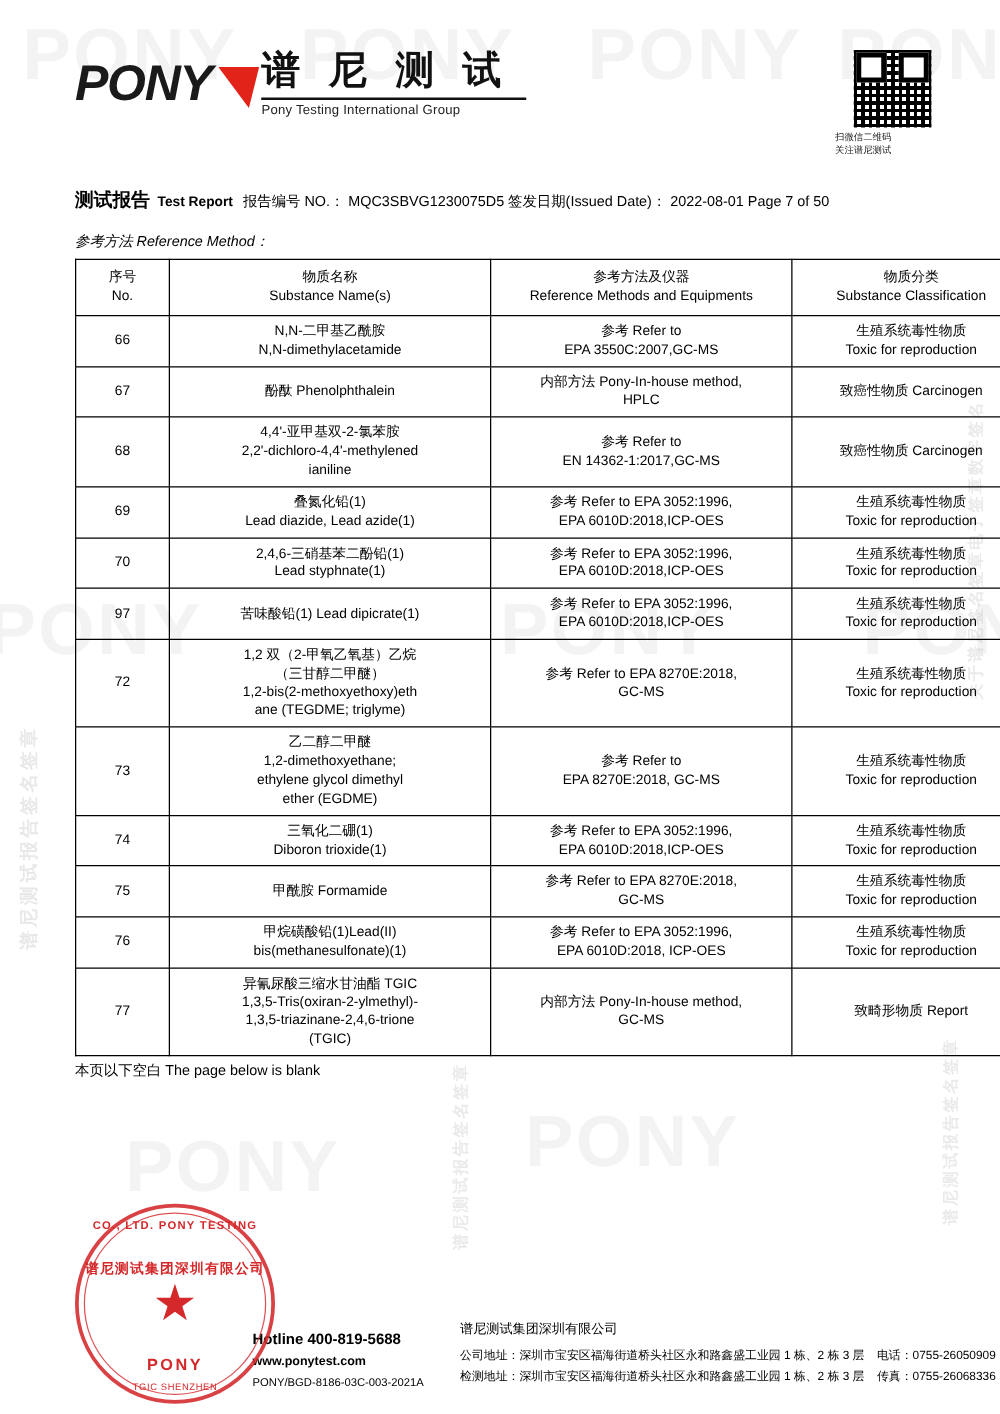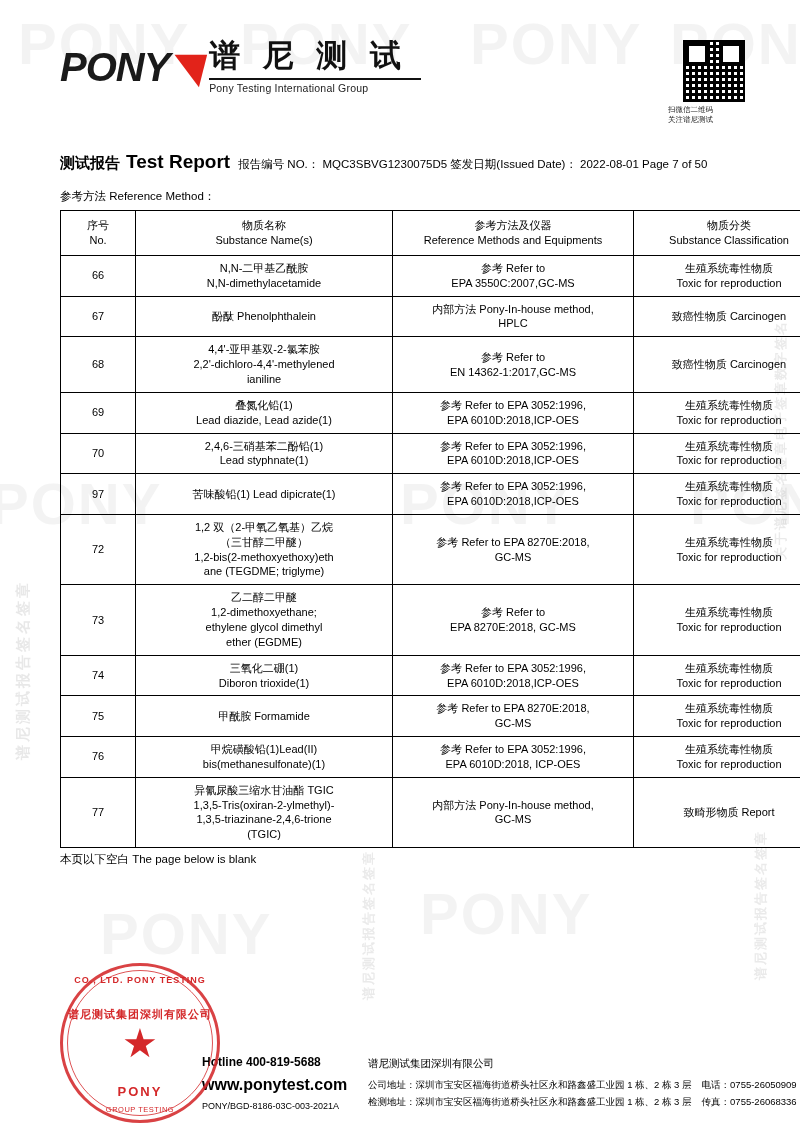--- a/index.html
+++ b/index.html
@@ -136,33 +136,34 @@
     display: flex;
     align-items: baseline;
     padding: 26px 0 0 60px;
     font-size: 12.5px;
   }
   .title-cn {
     font-size: 15px;
     font-weight: bold;
   }
   .title-en {
-    font-size: 19px;
+    font-size: 11px;
     font-weight: bold;
     margin-left: 6px;
   }
   .title-meta {
     font-size: 11.5px;
     margin-left: 8px;
   }
 
   
   .ref-label {
     padding: 16px 0 6px 60px;
     font-size: 11.5px;
+    font-style: italic;
   }
 
   
   table.report {
     border-collapse: collapse;
     width: 680px;
     margin: 0 0 0 60px;
     table-layout: fixed;
   }
   table.report th, table.report td {
@@ -281,21 +282,21 @@
     flex: 0 0 160px;
     margin-left: -24px;
   }
   .contact-col .hotline {
     font-weight: bold;
     font-size: 12px;
     white-space: nowrap;
   }
   .contact-col .website {
     font-weight: bold;
-    font-size: 16px;
+    font-size: 10px;
   }
   .contact-col .docno {
     font-size: 9px;
     margin-top: 1px;
     white-space: nowrap;
   }
 
   .addr-col {
     font-size: 9.5px;
     line-height: 1.85;
@@ -493,21 +494,21 @@
   <div class="footer-inner">
     <div class="stamp">
       <div class="stamp-ring"></div>
       <div class="stamp-ring2"></div>
       <div class="stamp-top-text">CO., LTD. PONY TESTING</div>
       <div class="stamp-cn">谱尼测试集团深圳有限公司</div>
       <div class="stamp-star">
           <span>★</span>
         </div>
       <div class="stamp-bottom">PONY</div>
-      <div class="stamp-bottom2">GROUP TESTING</div>
+      <div class="stamp-bottom2">TGIC SHENZHEN</div>
     </div>
 
     <div class="contact-col">
       <div class="hotline">Hotline 400-819-5688</div>
       <div class="website">www.ponytest.com</div>
       <div class="docno">PONY/BGD-8186-03C-003-2021A</div>
     </div>
 
     <div class="addr-col">
       <div class="company-line">谱尼测试集团深圳有限公司</div>

